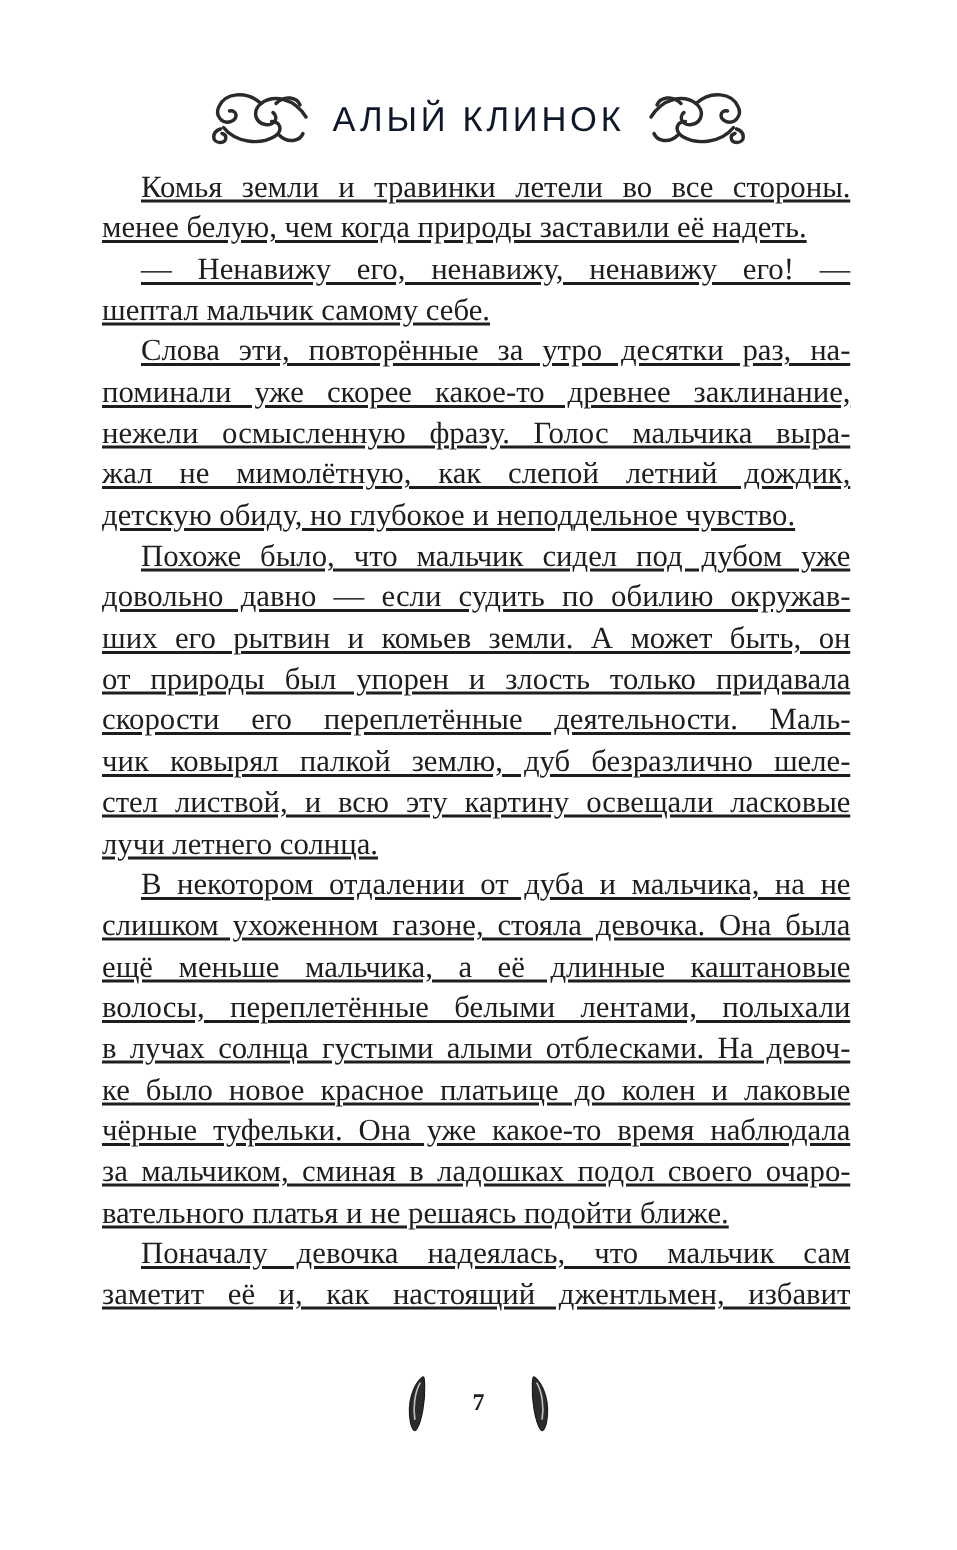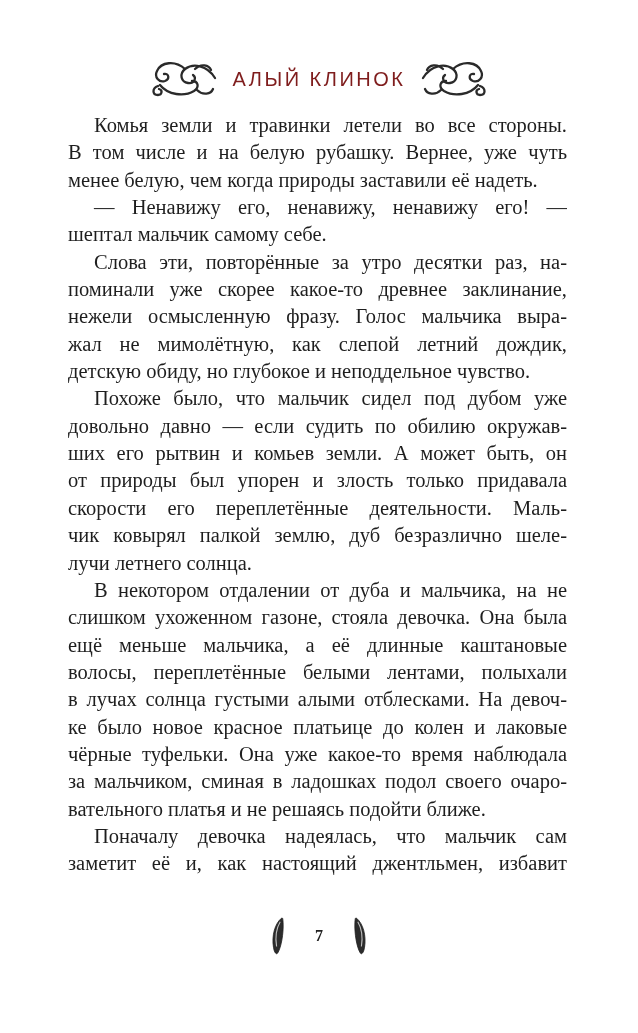--- a/index.html
+++ b/index.html
@@ -21,23 +21,23 @@
     top: 56px;
     left: 0;
     width: 638px;
     display: flex;
     justify-content: center;
     align-items: center;
     gap: 14px;
   }
   .header .title {
     font-family: "Liberation Sans", sans-serif;
-    font-size: 20px;
+    font-size: 23px;
     letter-spacing: 2.5px;
-    color: #7f1d1d;
+    color: #0f172a;
     white-space: nowrap;
     text-align: right;
   }
   .flourish {
     width: 70px;
     height: 46px;
     flex: 0 0 auto;
   }
   .flourish.mirror {
     transform: scaleX(-1);
@@ -49,20 +49,21 @@
     width: 499px;
     font-size: 20.5px;
     line-height: 27.35px;
   }
   .line {
     height: 27.35px;
     text-align: justify;
     text-align-last: justify;
     white-space: normal;
     overflow: hidden;
+    text-decoration: underline;
   }
   .line.indent { text-indent: 26px; }
   .line.end { text-align-last: left; }
   .footer {
     position: absolute;
     top: 916px;
     left: 0;
     width: 638px;
     display: flex;
     justify-content: center;
@@ -102,35 +103,35 @@
       <path d="M36,13 C26,4 12,6 8,15 C5,21 10,27 16,25 C21,23 20,17 15,18"></path>
       <path d="M11,29 C19,39 35,41 45,35 C51,31 49,25 43,25"></path>
       <path d="M9,30 C3,32 3,39 9,39 C13,39 14,34 10,33"></path>
       <path d="M46,13 C52,7 60,9 62,14"></path>
       <path d="M48,34 C54,40 62,38 64,33"></path>
     </svg>
   </div>
 
   <div class="body-text" id="body-lines">
       <div class="line indent">Комья земли и травинки летели во все стороны.</div>
-      <div class="line">В том числе и на белую рубашку. Вернее, уже чуть</div>
       <div class="line end">менее белую, чем когда природы заставили её надеть.</div>
       <div class="line indent">— Ненавижу его, ненавижу, ненавижу его! —</div>
       <div class="line end">шептал мальчик самому себе.</div>
       <div class="line indent">Слова эти, повторённые за утро десятки раз, на-</div>
       <div class="line">поминали уже скорее какое-то древнее заклинание,</div>
       <div class="line">нежели осмысленную фразу. Голос мальчика выра-</div>
       <div class="line">жал не мимолётную, как слепой летний дождик,</div>
       <div class="line end">детскую обиду, но глубокое и неподдельное чувство.</div>
       <div class="line indent">Похоже было, что мальчик сидел под дубом уже</div>
       <div class="line">довольно давно — если судить по обилию окружав-</div>
       <div class="line">ших его рытвин и комьев земли. А может быть, он</div>
       <div class="line">от природы был упорен и злость только придавала</div>
       <div class="line">скорости его переплетённые деятельности. Маль-</div>
       <div class="line">чик ковырял палкой землю, дуб безразлично шеле-</div>
+      <div class="line">стел листвой, и всю эту картину освещали ласковые</div>
       <div class="line end">лучи летнего солнца.</div>
       <div class="line indent">В некотором отдалении от дуба и мальчика, на не</div>
       <div class="line">слишком ухоженном газоне, стояла девочка. Она была</div>
       <div class="line">ещё меньше мальчика, а её длинные каштановые</div>
       <div class="line">волосы, переплетённые белыми лентами, полыхали</div>
       <div class="line">в лучах солнца густыми алыми отблесками. На девоч-</div>
       <div class="line">ке было новое красное платьице до колен и лаковые</div>
       <div class="line">чёрные туфельки. Она уже какое-то время наблюдала</div>
       <div class="line">за мальчиком, сминая в ладошках подол своего очаро-</div>
       <div class="line end">вательного платья и не решаясь подойти ближе.</div>

